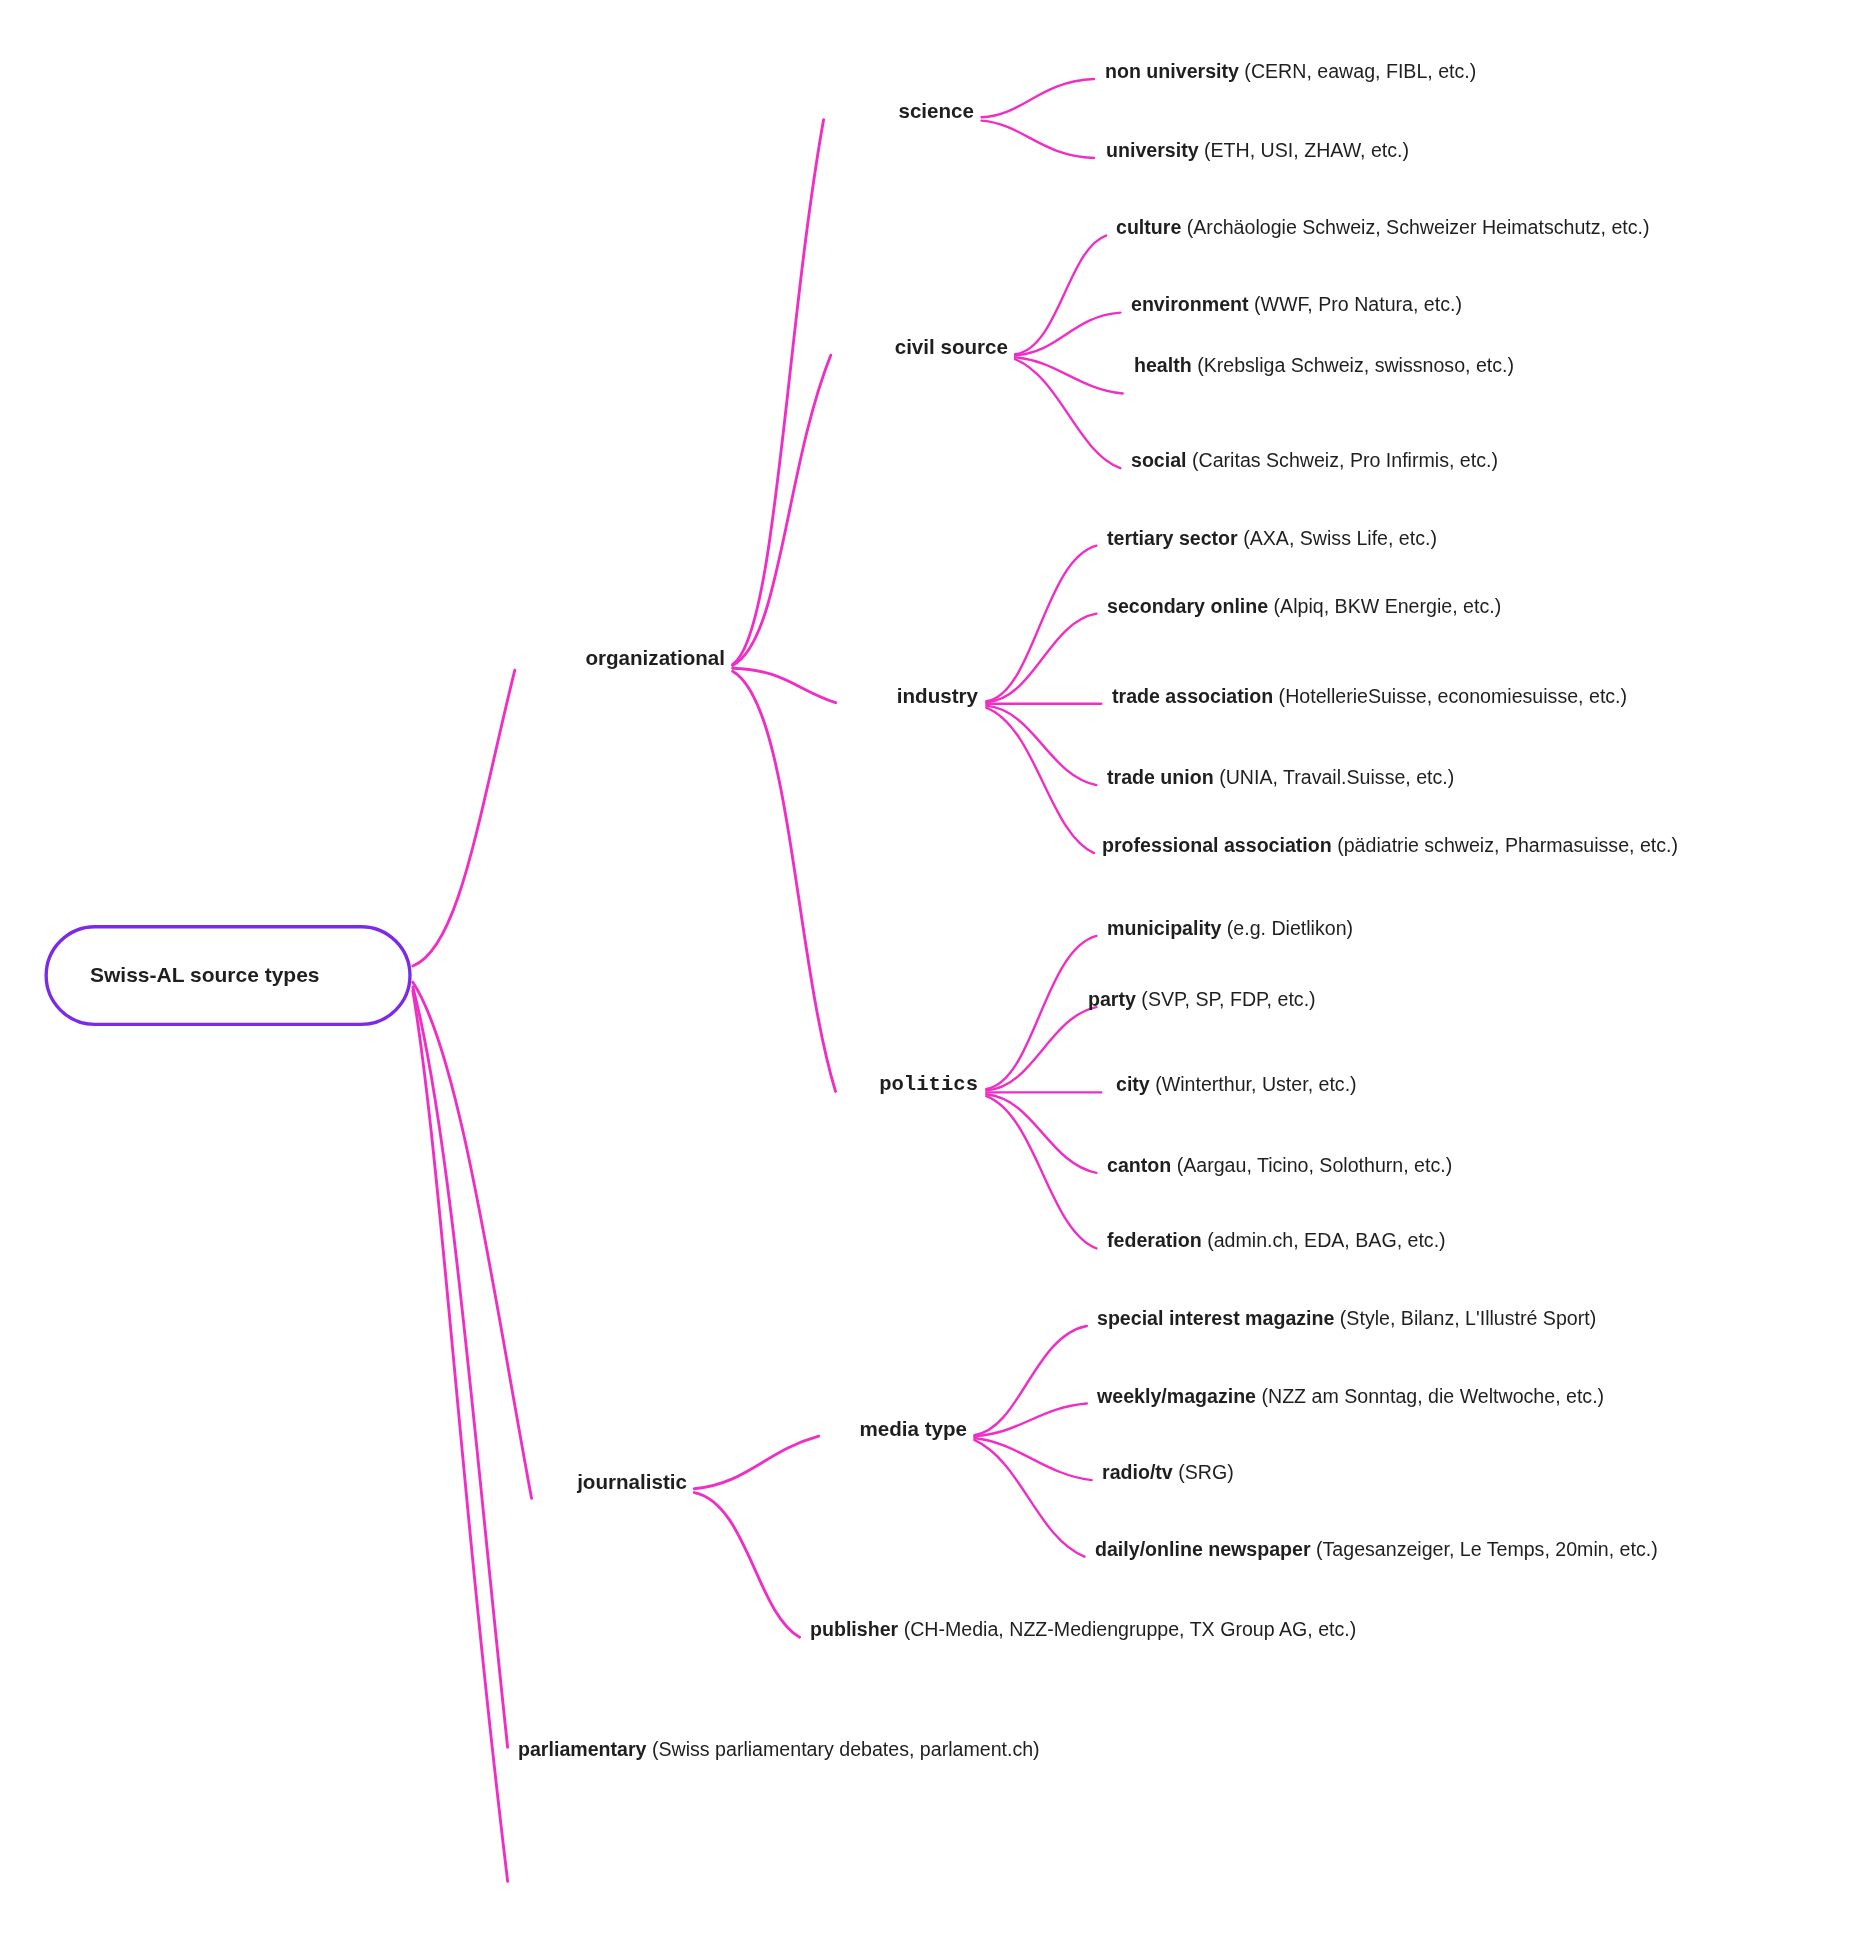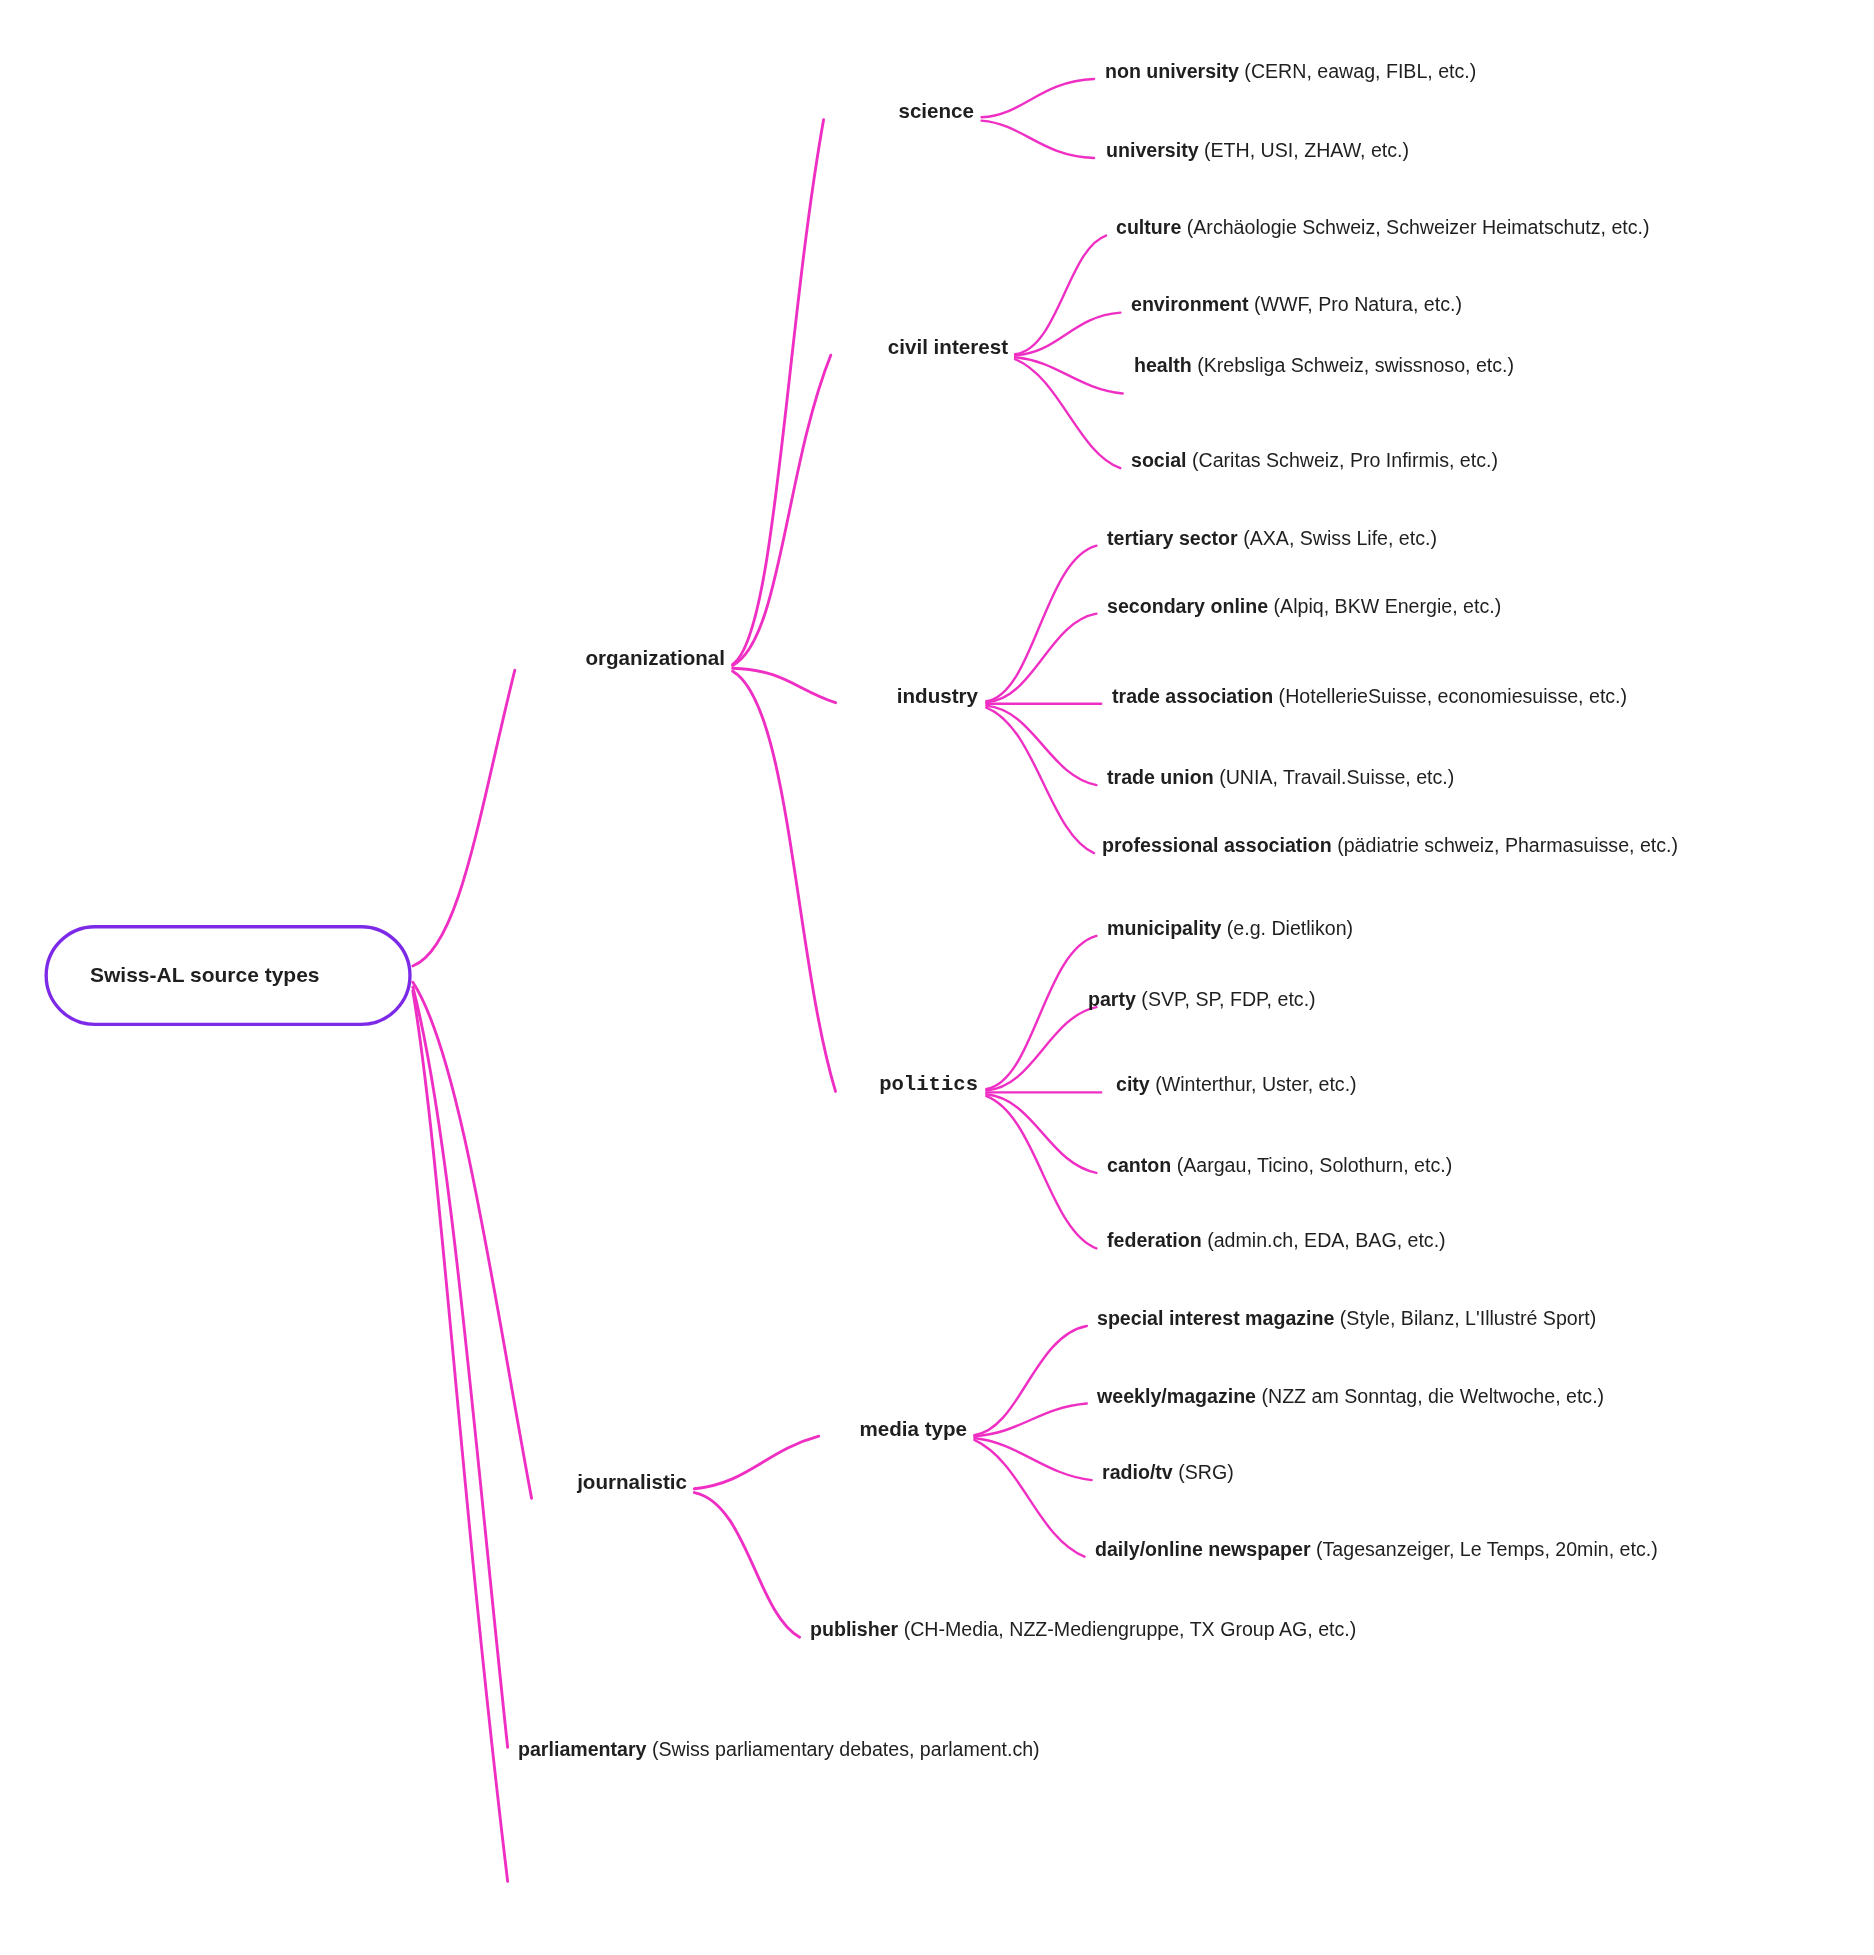--- a/index.html
+++ b/index.html
@@ -132,21 +132,21 @@
 
 <div class="node-label" style="left:521px; top:1956px;margin-top:32px;">
   <span class="b">right-wing extremist</span><span class="n"> (PI-News, Compact)</span>
 </div>
 
 <div class="node-label lvl2 anchor-right" style="left:974px; top:100px;">
   <span class="b">science</span>
 </div>
 
 <div class="node-label lvl2 anchor-right" style="left:1008px; top:336px;">
-  <span class="b">civil interest</span>
+  <span class="b">civil source</span>
 </div>
 
 <div class="node-label lvl2 anchor-right" style="left:978px; top:685px;">
   <span class="b">industry</span>
 </div>
 
 <div class="node-label lvl2 anchor-right" style="left:978px; top:1074px;font-family:Liberation Mono, monospace;">
   <span class="b">politics</span>
 </div>
 

